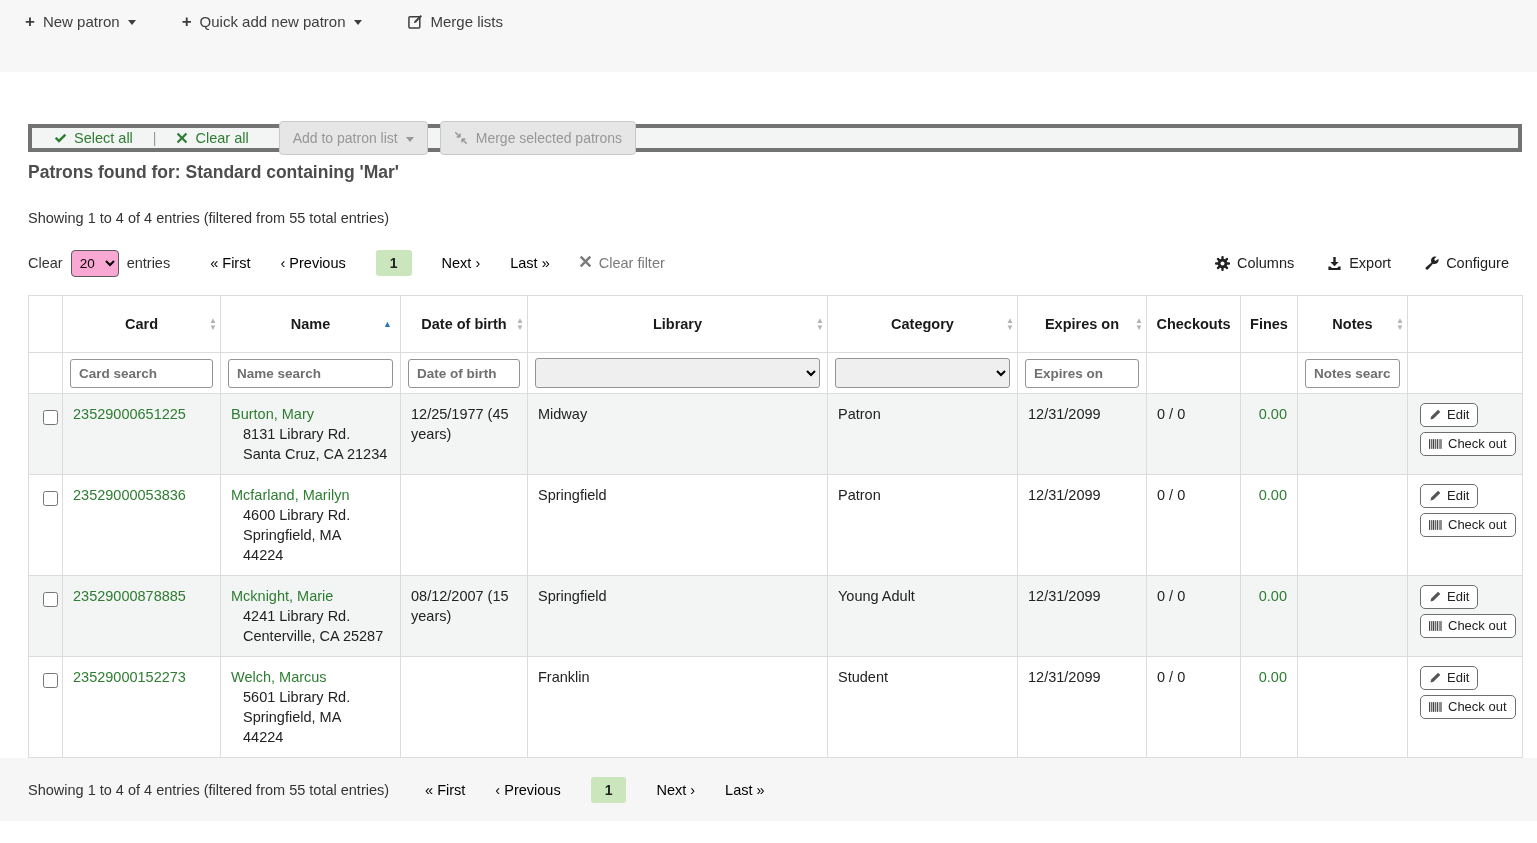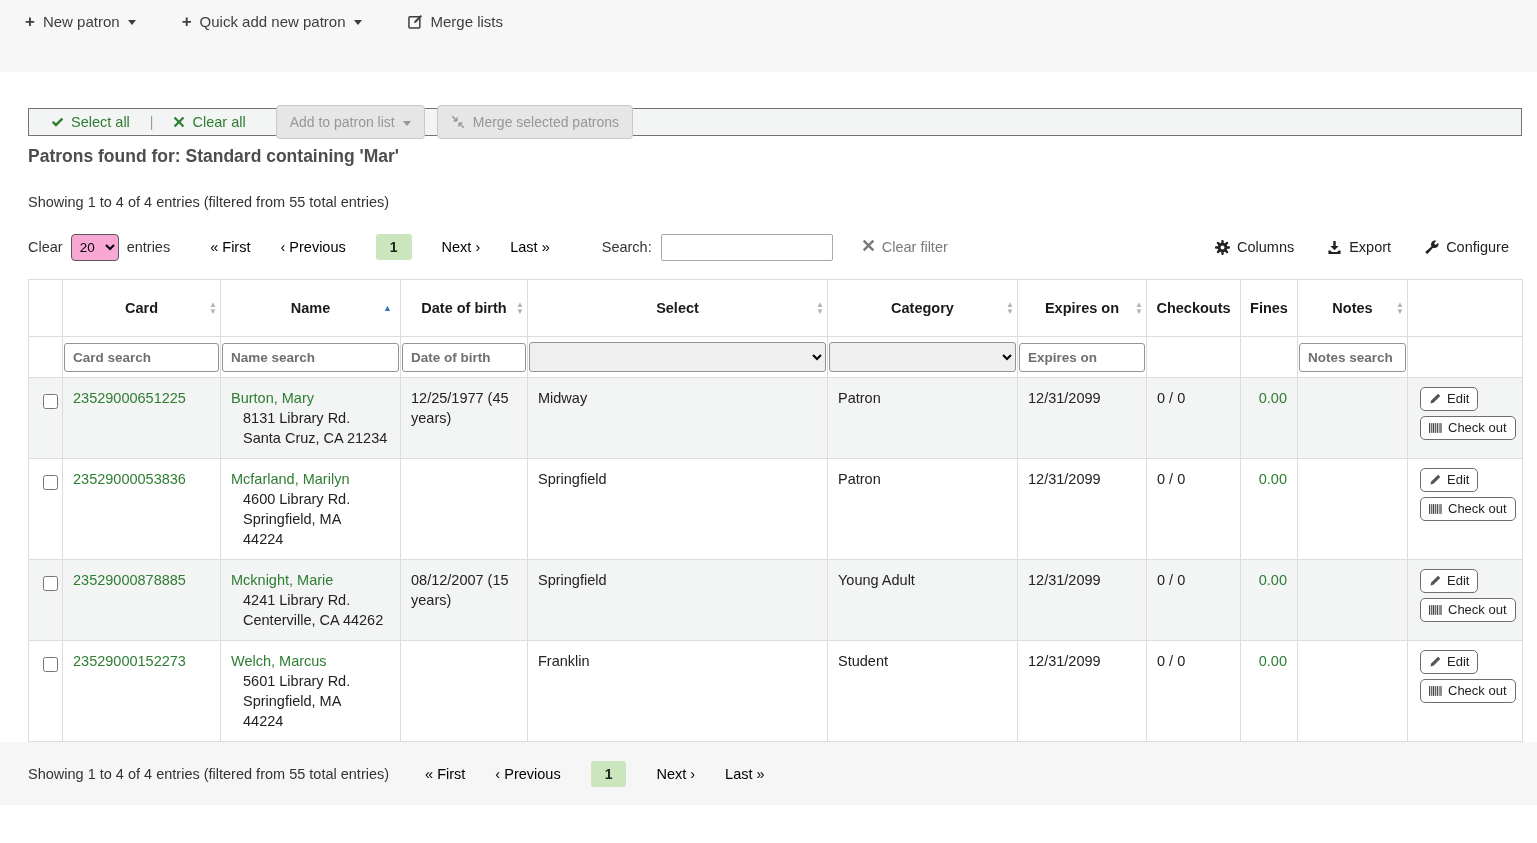--- a/index.html
+++ b/index.html
@@ -23,22 +23,22 @@
   .caret {
     width: 0; height: 0; border-left: 4.5px solid transparent;
     border-right: 4.5px solid transparent; border-top: 5px solid #3e3e3e;
     display: inline-block; margin-top: 2px;
   }
 
   .main { padding: 36px 15px 0 28px; }
 
   
   .select-bar {
-    background: #f3f4f4; border: 1px solid #737373; height: 28px;
-    display: flex; align-items: center; padding-left: 22px;
+    background: #f3f4f4; border: 4px solid #737373; height: 28px;
+    display: flex; align-items: center; padding-left: 22px; margin-top: 16px;
   }
   .sel-link { display: inline-flex; align-items: center; gap: 7px; color: #2e7d32; font-size: 14.5px; cursor: pointer; }
   .pipe { color: #9a9a9a; margin: 0 20px; }
   .btn-disabled {
     display: inline-flex; align-items: center; gap: 8px;
     background: #e6e6e6; border: 1px solid #c9c9c9; border-radius: 4px;
     color: #979797; font-size: 14px; padding: 8px 13px; margin-left: 12px;
   }
   .btn-disabled:first-of-type { margin-left: 30px; }
   .caret-gray {
@@ -77,21 +77,21 @@
   table.patrons { border-collapse: collapse; table-layout: fixed; width: 1494px; margin-top: 16px; }
   th, td { border: 1px solid #dcdcdc; }
   thead th { background: #fff; padding: 0; }
   .th-inner {
     position: relative; display: flex; align-items: center; justify-content: center;
     min-height: 56px; padding: 0 16px; font-weight: bold; color: #1a1a1a; font-size: 14.5px;
   }
   .sort { position: absolute; right: 3px; top: 50%; transform: translateY(-50%); display: flex; flex-direction: column; align-items: center; }
   .sort span { font-size: 8px; line-height: 7px; color: #b3b3b3; }
   .sort-asc { position: absolute; right: 8px; top: 50%; transform: translateY(-50%); color: #2e75b6; font-size: 9px; }
-  tr.filter-row td { padding: 5px 1px; background: #fff; }
+  tr.filter-row td { padding: 5px 7px; background: #fff; }
   .flt-input {
     height: 29px; border: 1px solid #949494; border-radius: 3px; background: #fff;
     padding: 0 8px; font-family: inherit; font-size: 13.5px; font-weight: 600; color: #333; width: 100%;
   }
   .flt-input::placeholder { color: #6f6f6f; opacity: 1; }
   .flt-select { height: 30px; width: 100%; border: 1px solid #949494; border-radius: 3px; background: #efefef; font-family: inherit; }
   tbody td { padding: 10px 10px; vertical-align: top; font-size: 14.5px; color: #222; line-height: 20px; }
   tbody tr:nth-child(odd) { background: #f3f4f4; }
   td.chk { text-align: center; padding-top: 13px; }
   td.chk input { width: 15px; height: 15px; }
@@ -180,24 +180,20 @@
     </span>
 
     <span class="pagination pg-top">
       <a>« First</a>
       <a>‹ Previous</a>
       <span class="page-active">1</span>
       <a>Next ›</a>
       <a>Last »</a>
     </span>
 
-    <span class="search-group">
-      <span>Search:</span>
-      <input class="search-input" type="text" value="" style="">
-    </span>
 
     <span class="clear-filter">
       <svg width="13" height="13" viewBox="0 0 16 16" fill="#7a7a7a">
         <path d="M3.1 1L8 5.9 12.9 1 15 3.1 10.1 8 15 12.9 12.9 15 8 10.1 3.1 15 1 12.9 5.9 8 1 3.1z"></path>
       </svg>
       <span>Clear filter</span>
     </span>
 
     <span class="right-tools">
       <span class="right-tool">
@@ -265,21 +261,21 @@
           <span class="th-inner" style="padding:0 18px;">
               <span>Date of birth</span>
             <span class="sort">
                 <span>▲</span>
                 <span>▼</span>
               </span>
           </span>
         </th>
         <th>
           <span class="th-inner">
-              <span>Select</span>
+              <span>Library</span>
             <span class="sort">
                 <span>▲</span>
                 <span>▼</span>
               </span>
           </span>
         </th>
         <th>
           <span class="th-inner">
               <span>Category</span>
             <span class="sort">
@@ -413,21 +409,21 @@
         </td>
       </tr>
 
       <tr>
         <td class="chk"><input type="checkbox" style=""></td>
         <td><a class="card-link">23529000878885</a></td>
         <td>
           <a class="name-link">Mcknight, Marie</a>
           <div class="addr">
             <div>4241 Library Rd.</div>
-            <div>Centerville, CA 44262</div>
+            <div>Centerville, CA 25287</div>
           </div>
         </td>
         <td>08/12/2007 (15 years)</td>
         <td>Springfield</td>
         <td>Young Adult</td>
         <td>12/31/2099</td>
         <td>0 / 0</td>
         <td class="fines">0.00</td>
         <td></td>
         <td class="actions">

